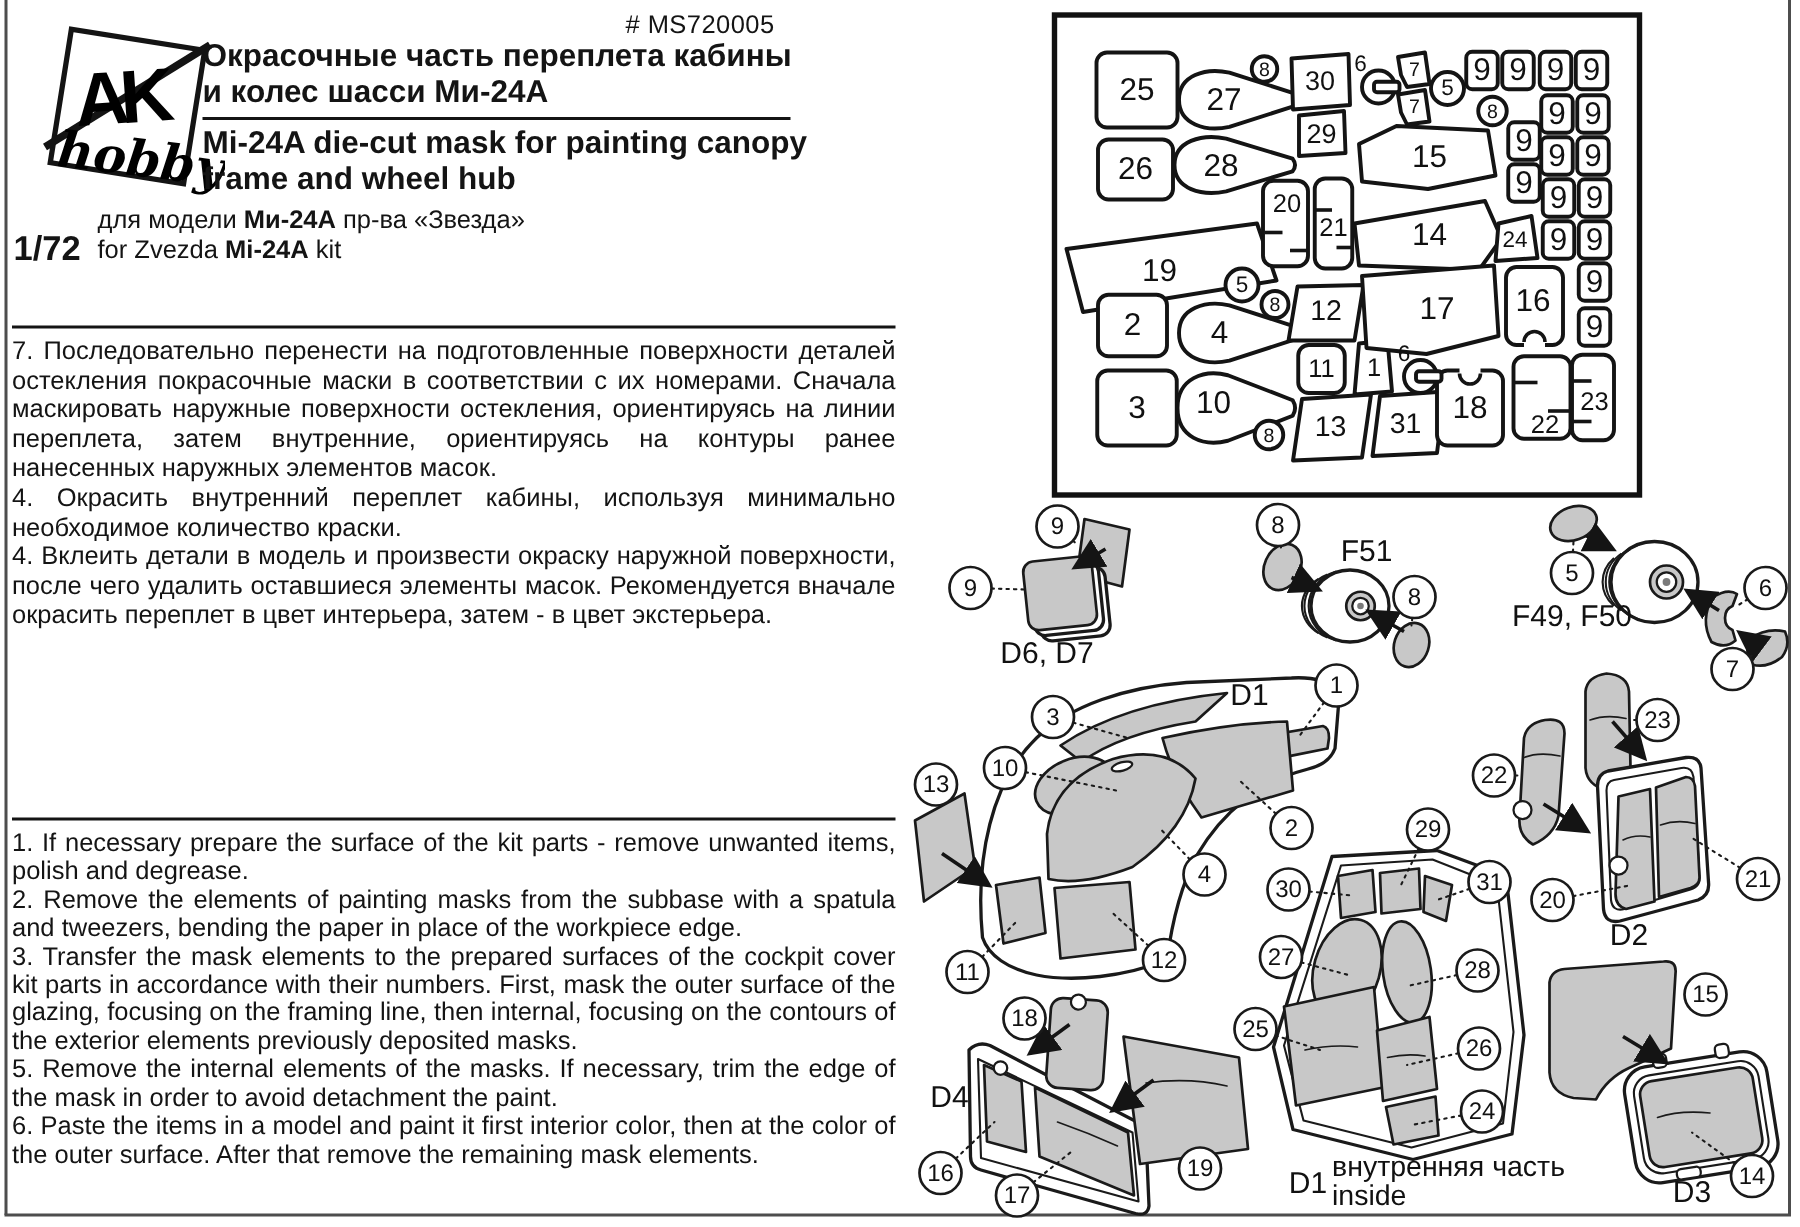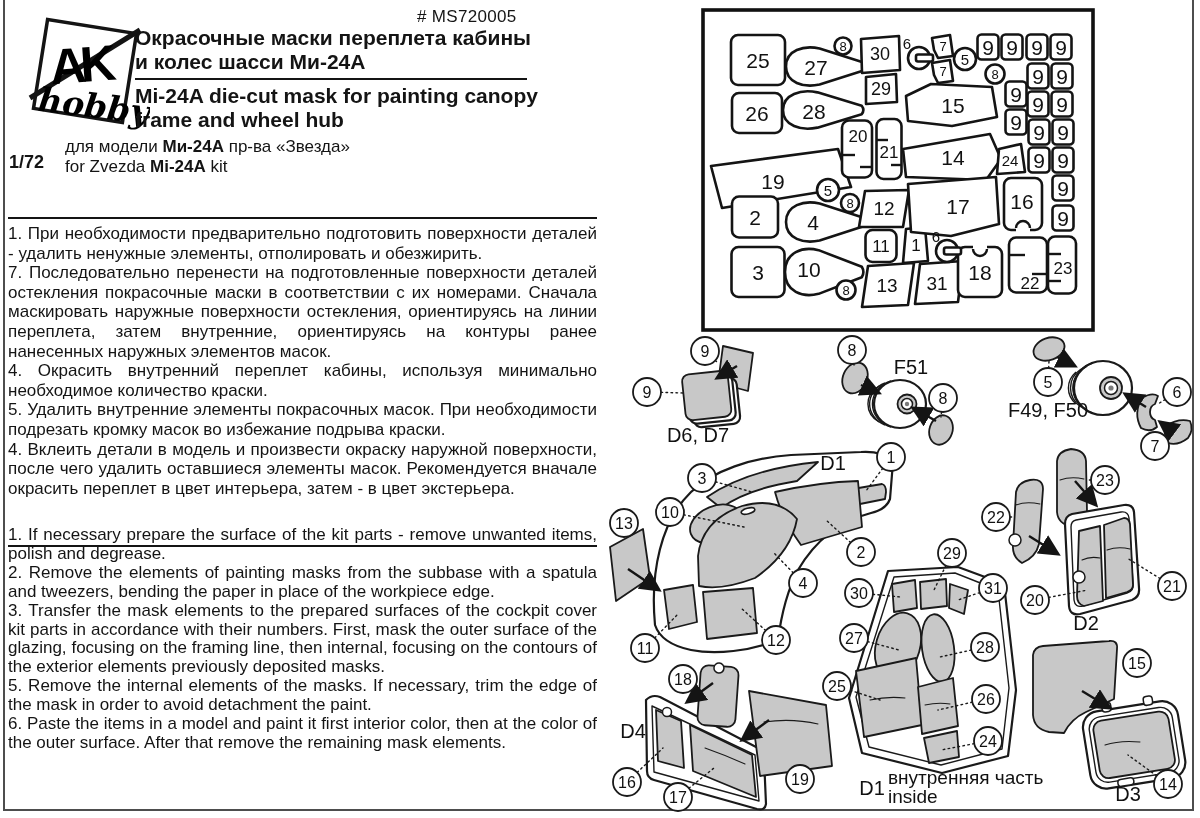--- a/index.html
+++ b/index.html
@@ -7,28 +7,28 @@
         font-family:"Liberation Sans",sans-serif;color:#141414;overflow:hidden}
   .edge{position:absolute;background:#4d4d4d}
   #edge-left{left:3px;top:0;width:2px;height:810px}
   #edge-right{left:1192px;top:0;width:2px;height:810px}
   #edge-bottom{left:3px;top:809px;width:1191px;height:2px}
   .part-no{position:absolute;left:417px;top:7px;font-weight:normal;font-size:17px;letter-spacing:.3px}
   #logo{position:absolute;left:12px;top:16px}
   .titles{position:absolute;left:135px;top:26px;width:445px}
   .title-ru,.title-en{font-size:21px;font-weight:bold;line-height:24px}
   .title-sep{border:none;border-top:2.5px solid #141414;margin:4px 0;width:392px}
-  .scale{position:absolute;left:9px;top:152px;font-size:18px;font-weight:bold}
+  .scale{position:absolute;left:9px;top:152px;font-size:23px;font-weight:bold}
   .model-info{position:absolute;left:65px;top:137px;font-size:17px;line-height:19.5px}
   .b{font-weight:bold}
   .rule{position:absolute;left:8px;width:589px;border-top:2px solid #141414}
   #rule1{top:217px}#rule2{top:545px}
   .body-text{position:absolute;left:8px;width:589px;font-size:17px;text-align:justify}
   #ru-text{top:224px;line-height:19.6px}
-  #en-text{top:526px;line-height:18.9px}
+  #en-text{top:553px;line-height:18.9px}
   .body-text p{margin:0;padding:0}
   #diag{position:absolute;left:600px;top:0;width:600px;height:818px}
   .sheet-box{fill:none;stroke:#111;stroke-width:3.6}
   .cut{fill:#fff;stroke:#141414;stroke-width:2.6;stroke-linejoin:round}
   .cutline{stroke:#141414;stroke-width:2.4;fill:none}
   .lbl{fill:#111;text-anchor:middle;dominant-baseline:central}
   .gray{fill:var(--mask-fill,#c8c8c8);stroke:#1a1a1a;stroke-width:1.8;stroke-linejoin:round}
   .frameline{fill:#fff;stroke:#1a1a1a;stroke-width:2.2;stroke-linejoin:round}
   .frameinner{fill:none;stroke:#1a1a1a;stroke-width:1.4;stroke-linejoin:round}
   .notch{fill:#fff;stroke:#1a1a1a;stroke-width:1.5}
@@ -57,44 +57,42 @@
     </g>
     <g transform="rotate(7 70 92)">
       <text x="26" y="100" font-size="33" font-weight="bold" font-style="italic" style="font-family:'DejaVu Serif',serif">hobby</text>
     </g>
   </svg>
 
   <div class="part-no"># MS720005</div>
 
   <div class="titles">
     <div class="title-ru">
-      <span>Окрасочные маски переплета кабины</span><br>
+      <span>Окрасочные часть переплета кабины</span><br>
       <span>и колес шасси Ми-24А</span>
     </div>
     <hr class="title-sep">
     <div class="title-en">
       <span>Mi-24A die-cut mask for painting canopy</span><br>
       <span>frame and wheel hub</span>
     </div>
   </div>
 
   <div class="scale">1/72</div>
 
   <div class="model-info">
     <div><span>для модели </span><span class="b">Ми-24А</span><span> пр-ва «Звезда»</span></div>
     <div><span>for Zvezda </span><span class="b">Mi-24A</span><span> kit</span></div>
   </div>
 
   <div class="rule" id="rule1"></div>
 
   <section class="body-text" id="ru-text">
-    <p>1. При необходимости предварительно подготовить поверхности деталей - удалить ненужные элементы, отполировать и обезжирить.</p>
     <p>7. Последовательно перенести на подготовленные поверхности деталей остекления покрасочные маски в соответствии с их номерами. Сначала маскировать наружные поверхности остекления, ориентируясь на линии переплета, затем внутренние, ориентируясь на контуры ранее нанесенных наружных элементов масок.</p>
     <p>4. Окрасить внутренний переплет кабины, используя минимально необходимое количество краски.</p>
-    <p>5. Удалить внутренние элементы покрасочных масок. При необходимости подрезать кромку масок во избежание подрыва краски.</p>
     <p>4. Вклеить детали в модель и произвести окраску наружной поверхности, после чего удалить оставшиеся элементы масок. Рекомендуется вначале окрасить переплет в цвет интерьера, затем - в цвет экстерьера.</p>
   </section>
 
   <div class="rule" id="rule2"></div>
 
   <section class="body-text" id="en-text">
     <p>1. If necessary prepare the surface of the kit parts - remove unwanted items, polish and degrease.</p>
     <p>2. Remove the elements of painting masks from the subbase with a spatula and tweezers, bending the paper in place of the workpiece edge.</p>
     <p>3. Transfer the mask elements to the prepared surfaces of the cockpit cover kit parts in accordance with their numbers. First, mask the outer surface of the glazing, focusing on the framing line, then internal, focusing on the contours of the exterior elements previously deposited masks.</p>
     <p>5. Remove the internal elements of the masks. If necessary, trim the edge of the mask in order to avoid detachment the paint.</p>

